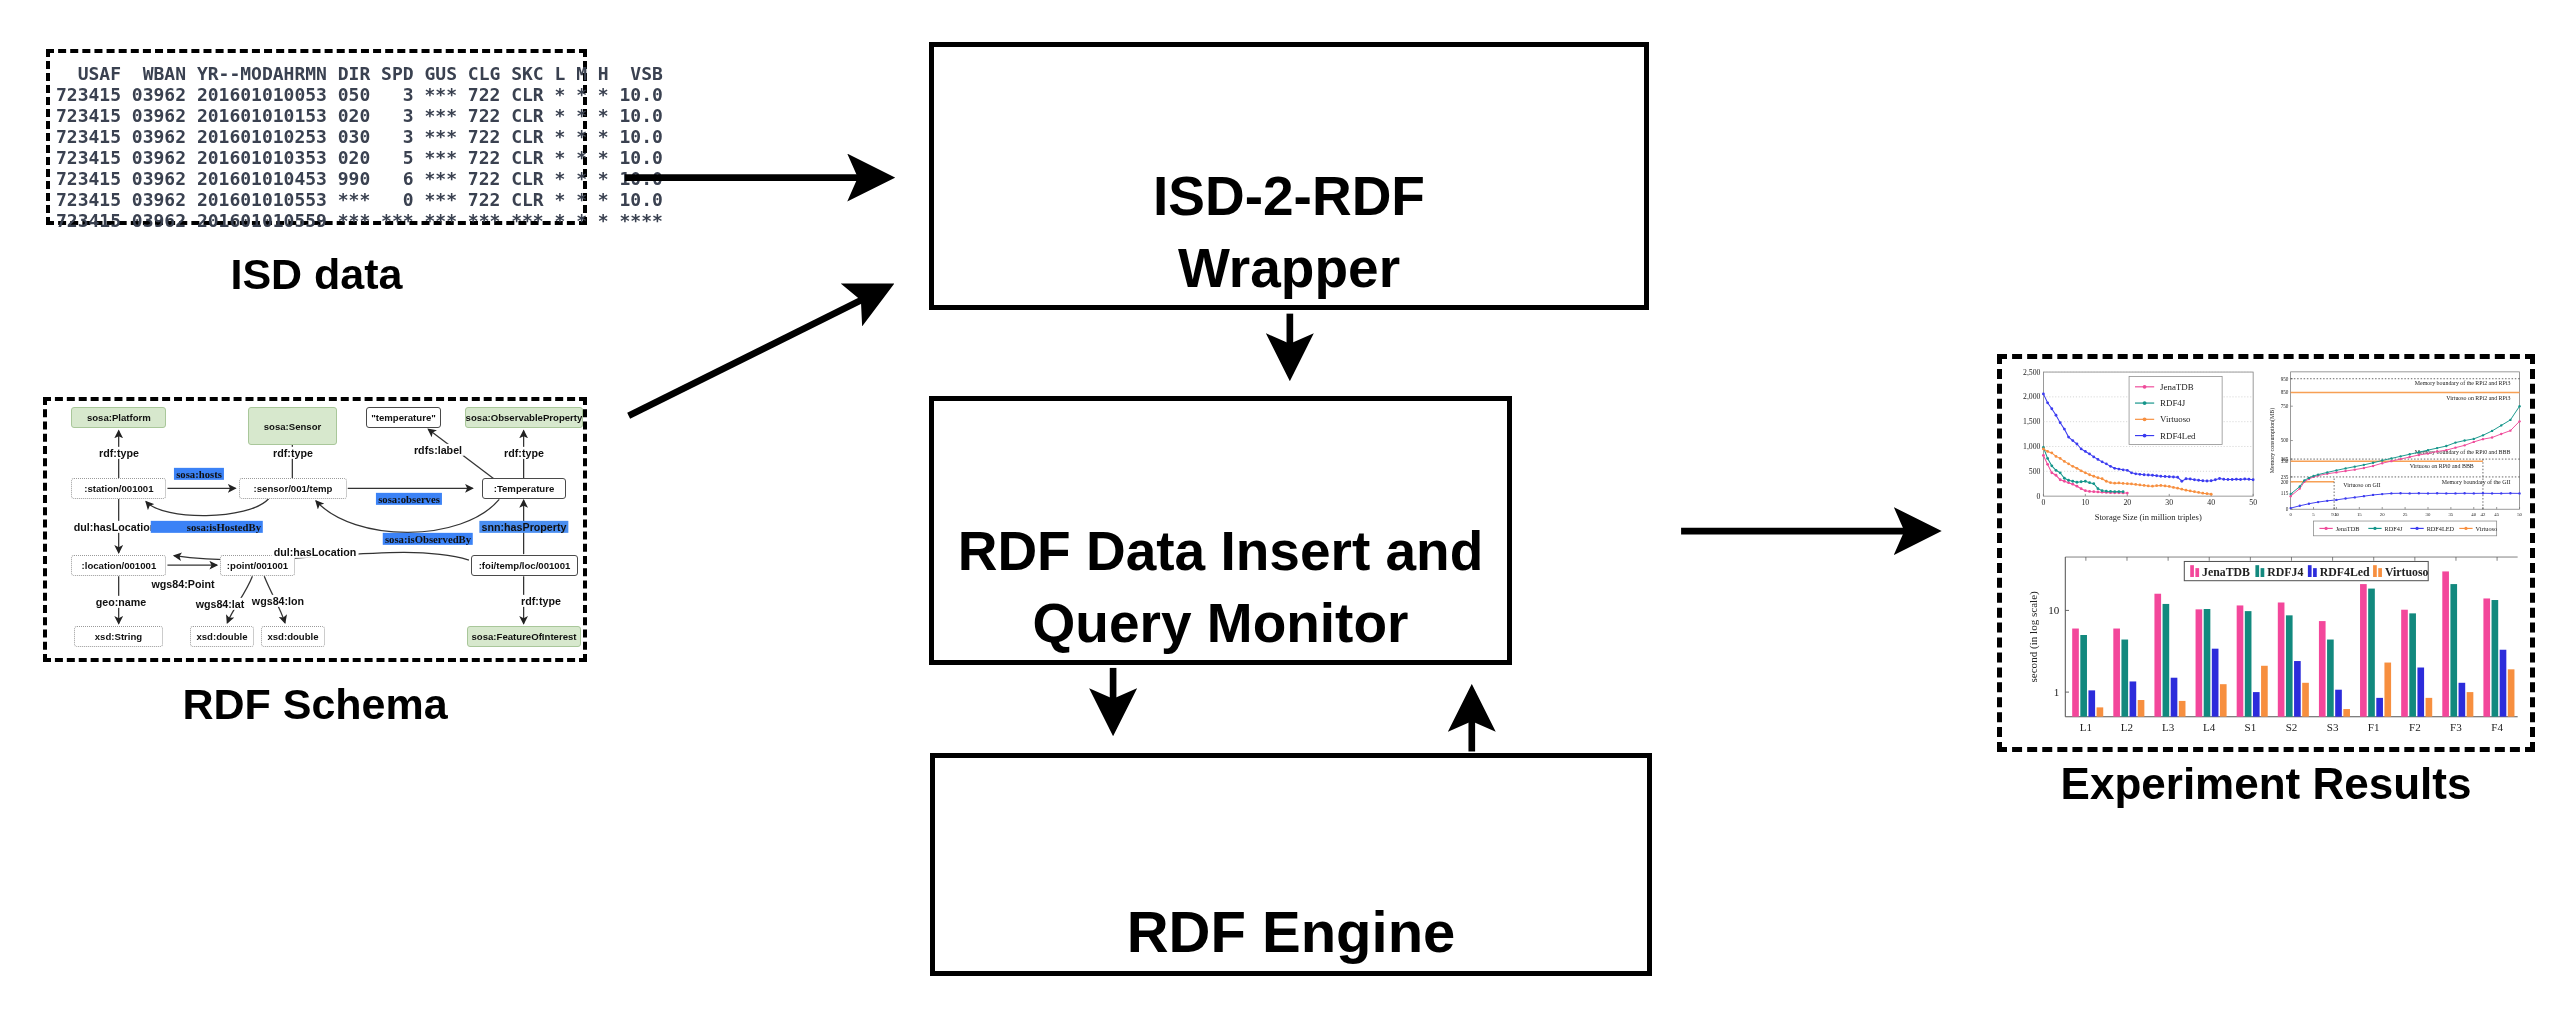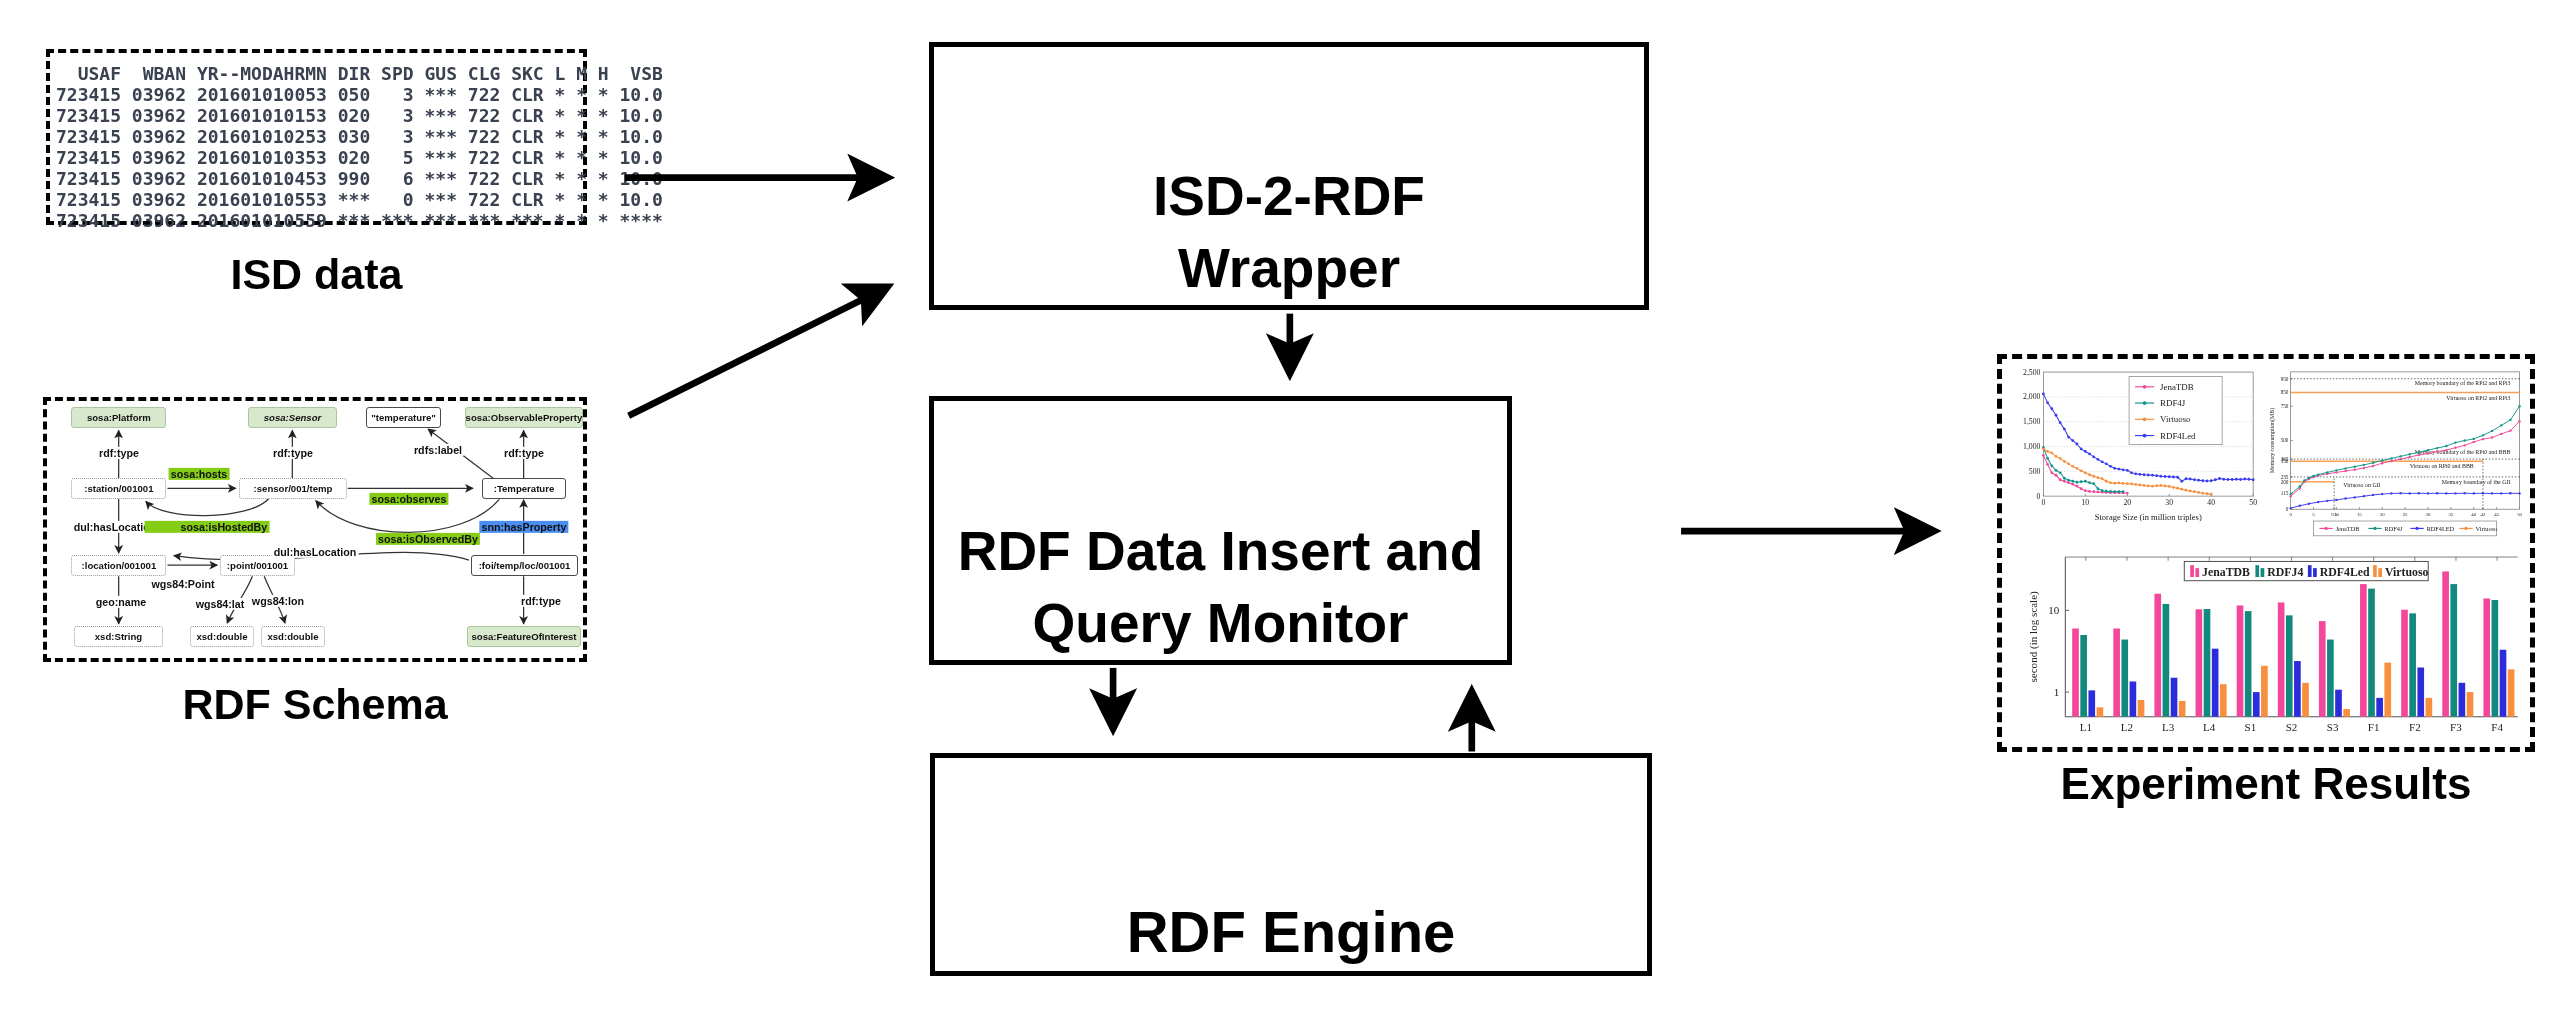--- a/index.html
+++ b/index.html
@@ -17,21 +17,21 @@
   .proc-box .t{font-weight:bold;color:#000;font-size:55px;line-height:1.32;text-align:center;}
   
   .sch-node{position:absolute;box-sizing:border-box;font-weight:bold;color:#111;
             display:flex;align-items:center;justify-content:center;font-size:9.6px;
             border-radius:3px;background:#fff;white-space:nowrap;}
   .sch-node.instance{border:1.5px dotted #9a9a9a;border-radius:3px;}
   .sch-node.solid{border:1.2px solid #4a4a4a;}
   .sch-node.class{background:#d7e8cd;border:1px solid #a9c79a;}
   .sch-label{position:absolute;font-weight:bold;color:#101010;font-size:10.7px;white-space:nowrap;
              transform:translate(-50%,-50%);background:#fff;padding:0 2.2px;line-height:1.15;}
-  .sch-label.green{background:#84cc16;}
+  .sch-label.green{background:#3b82f6;font-family:Liberation Serif, serif;}
   .sch-label.blue{background:#4a8ef0;}
   svg{position:absolute;left:0;top:0;overflow:visible;}
   .panel{position:absolute;}
 </style>
 </head>
 <body>
 
 <div class="dashed-box" style="left:46px;top:49px;width:541px;height:176px;">
   <pre class="isd-pre" id="isd-pre">  USAF  WBAN YR--MODAHRMN DIR SPD GUS CLG SKC L M H  VSB
 723415 03962 201601010053 050   3 *** 722 CLR * * * 10.0
@@ -66,21 +66,21 @@
         <path d="M571,215 C470,186 320,230 172,209" marker-end="url(#sarr)"></path>
         <path d="M163,222 L230,222" marker-end="url(#sarr)"></path>
         <path d="M97,237 L97,301" marker-end="url(#sarr)"></path>
         <path d="M278,237 C268,262 252,280 244,300" marker-end="url(#sarr)"></path>
         <path d="M294,237 C304,262 316,280 322,300" marker-end="url(#sarr)"></path>
         <path d="M645,237 L645,301" marker-end="url(#sarr)"></path>
       </g>
     </svg>
     <div id="schema-nodes">
         <div class="sch-node class" style="left: 24.4px; top: 6px; width: 95px; height: 21px;">sosa:Platform</div>
-        <div class="sch-node class" style="left: 201px; top: 6px; width: 89px; height: 21px; font-style: italic;">sosa:Sensor</div>
+        <div class="sch-node class" style="left: 201px; top: 6px; width: 89px; height: 38px;">sosa:Sensor</div>
         <div class="sch-node solid" style="left: 319px; top: 6px; width: 75px; height: 21px;">"temperature"</div>
         <div class="sch-node class" style="left: 418px; top: 6px; width: 118px; height: 21px;">sosa:ObservableProperty</div>
         <div class="sch-node instance" style="left: 24.4px; top: 77px; width: 95px; height: 21px;">:station/001001</div>
         <div class="sch-node instance" style="left: 192px; top: 77px; width: 108px; height: 21px;">:sensor/001/temp</div>
         <div class="sch-node solid" style="left: 435px; top: 77px; width: 84px; height: 21px;">:Temperature</div>
         <div class="sch-node instance" style="left: 24.4px; top: 154px; width: 95px; height: 21px;">:location/001001</div>
         <div class="sch-node instance" style="left: 173px; top: 154px; width: 75px; height: 21px;">:point/001001</div>
         <div class="sch-node solid" style="left: 424px; top: 154px; width: 107px; height: 21px;">:foi/temp/loc/001001</div>
         <div class="sch-node instance" style="left: 27px; top: 225px; width: 89px; height: 21px;">xsd:String</div>
         <div class="sch-node instance" style="left: 143px; top: 225px; width: 64px; height: 21px;">xsd:double</div>

